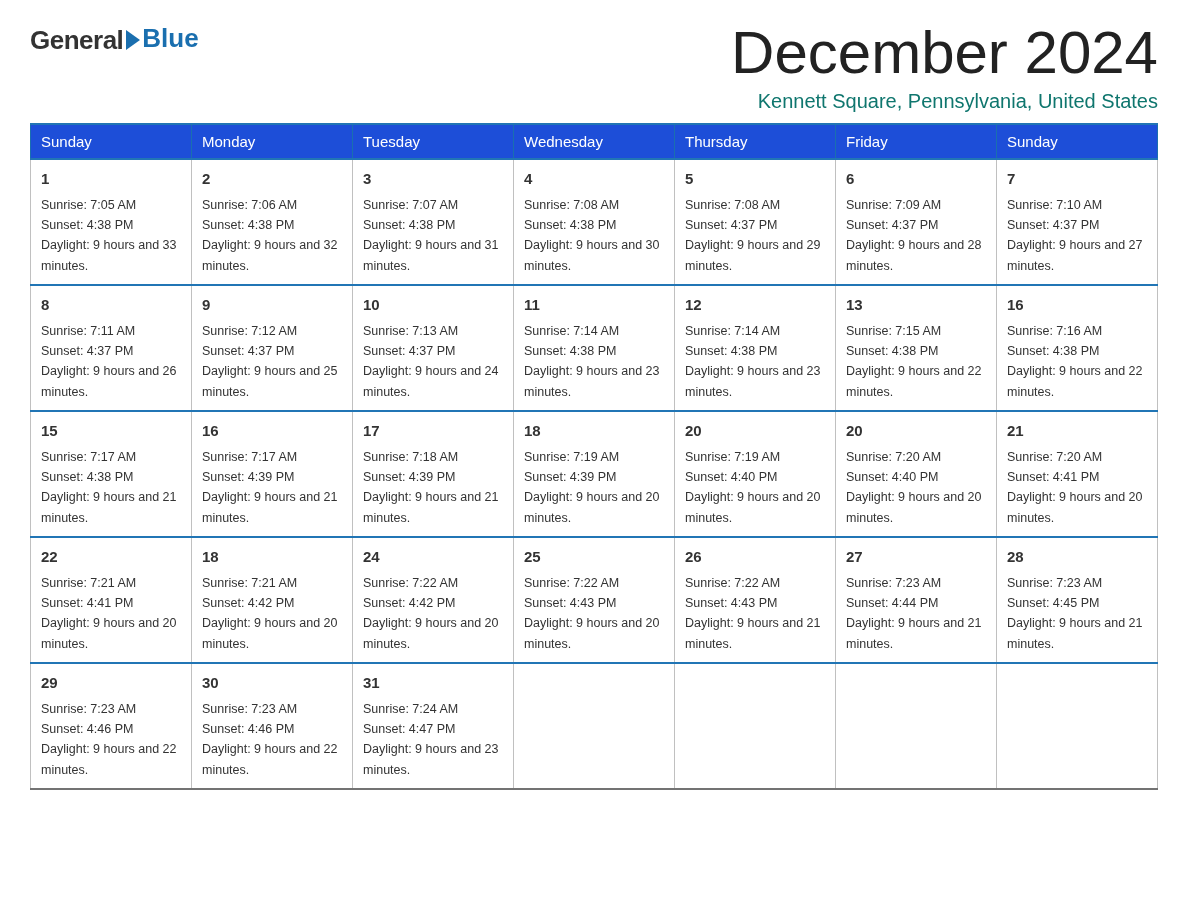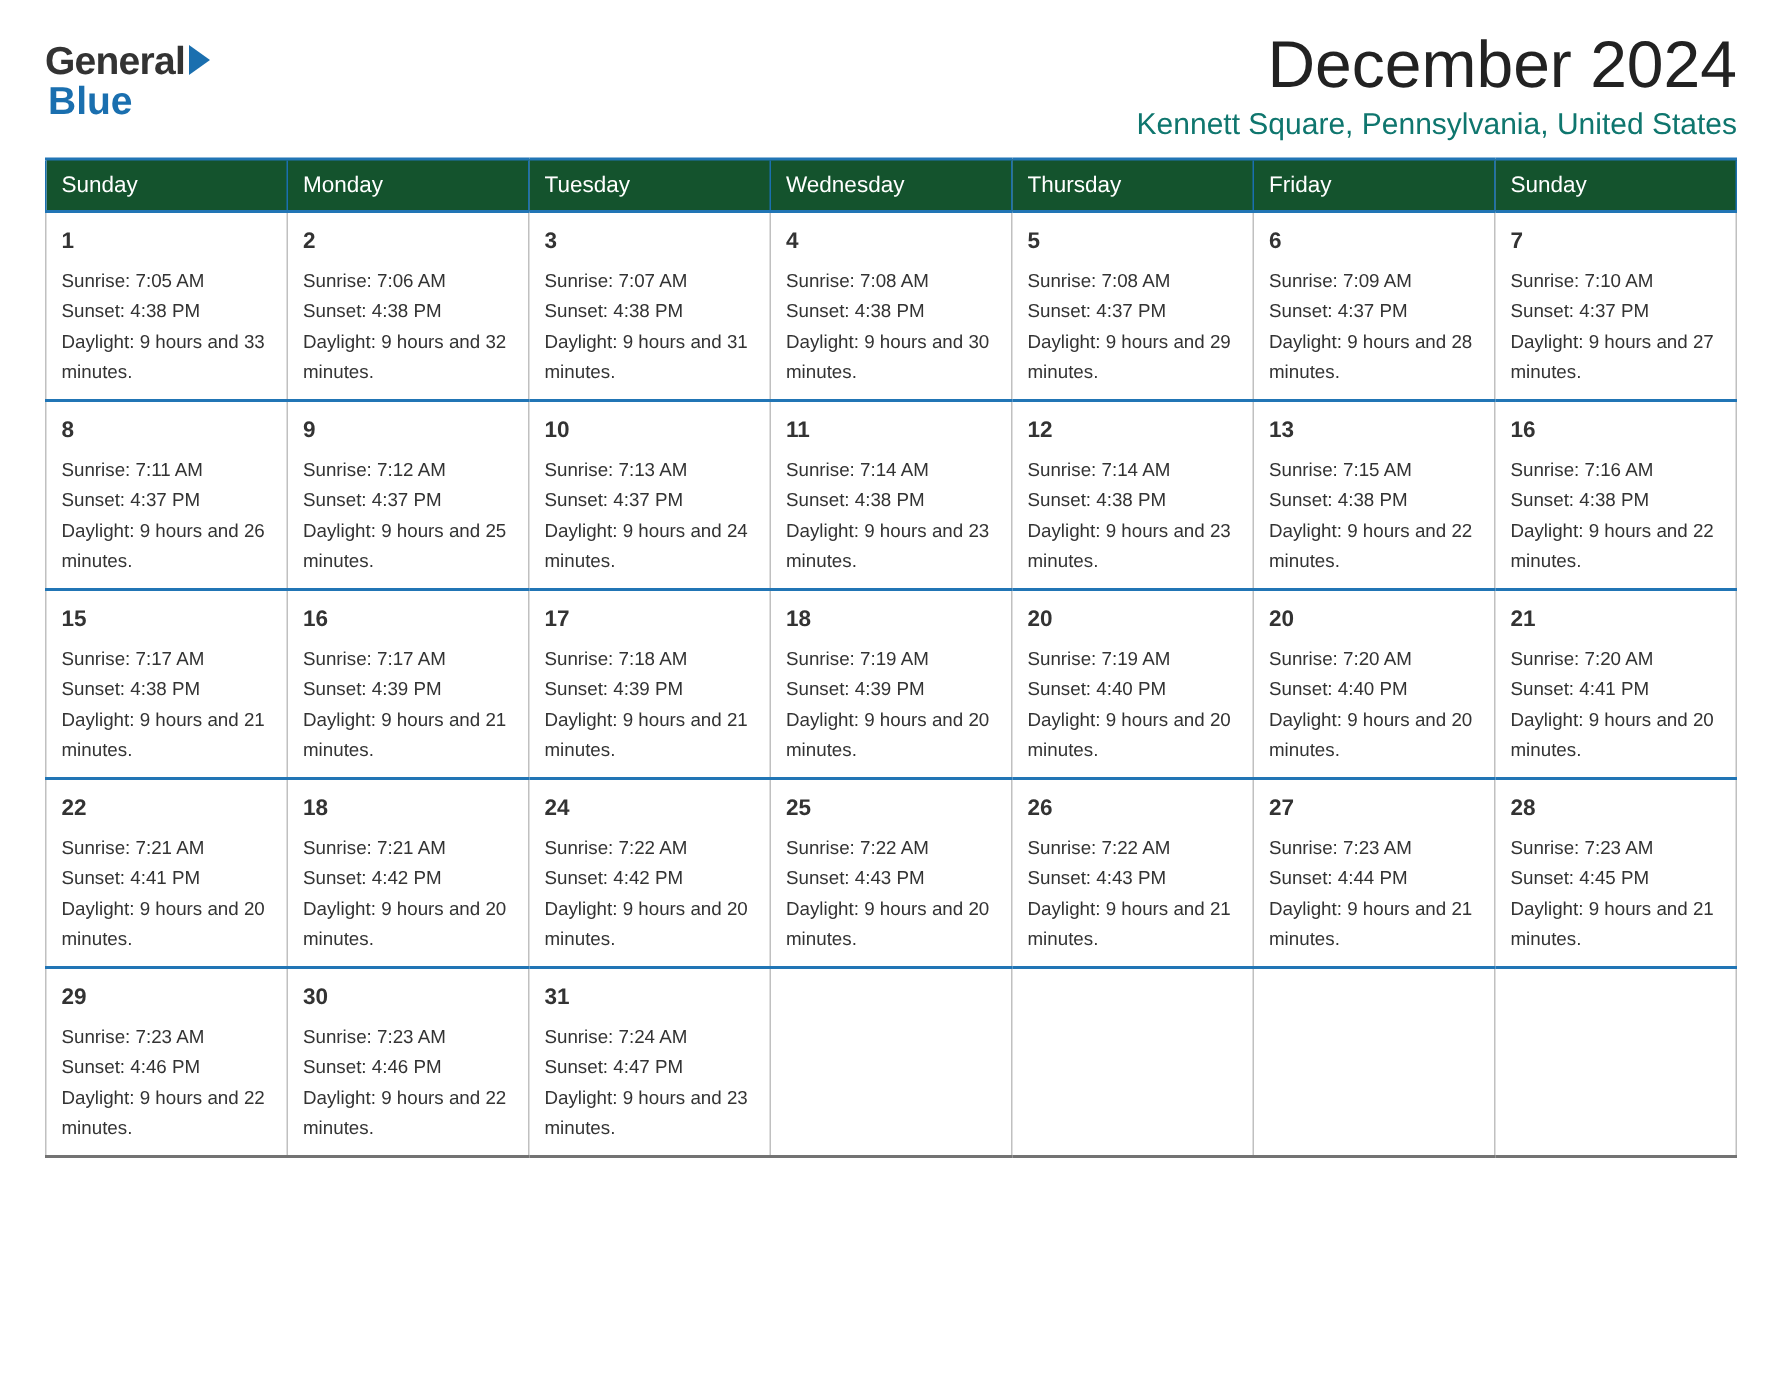--- a/index.html
+++ b/index.html
@@ -11,22 +11,22 @@
       min-height: 918px;
     }
     .header-row {
       display: flex;
       justify-content: space-between;
       align-items: flex-start;
       margin-bottom: 10px;
     }
     .logo {
       display: flex;
-      flex-direction: column;
-      align-items: flex-start;
+      flex-direction: row;
+      align-items: center;
       padding-top: 5px;
     }
     .logo-top {
       display: flex;
       align-items: center;
     }
     .logo-general {
       font-size: 26px;
       font-weight: bold;
       color: #333;
@@ -45,37 +45,37 @@
       font-size: 26px;
       font-weight: bold;
       color: #1a6faf;
       margin-top: -4px;
       padding-left: 2px;
     }
     .title-area {
       text-align: right;
     }
     .month-title {
-      font-size: 44px;
+      font-size: 60px;
       font-weight: normal;
       color: #222;
       line-height: 1.1;
     }
     .location-title {
       font-size: 20px;
       color: #0f766e;
       margin-top: 4px;
     }
     .calendar {
       width: 100%;
       border-collapse: collapse;
       margin-top: 10px;
     }
     .calendar th {
-      background-color: #14532d;
+      background-color: #1d4ed8;
       color: #fff;
       font-size: 15px;
       font-weight: normal;
       padding: 8px 10px;
       text-align: left;
       border: 1px solid #1a6faf;
     }
     .calendar td {
       vertical-align: top;
       padding: 8px 10px;

